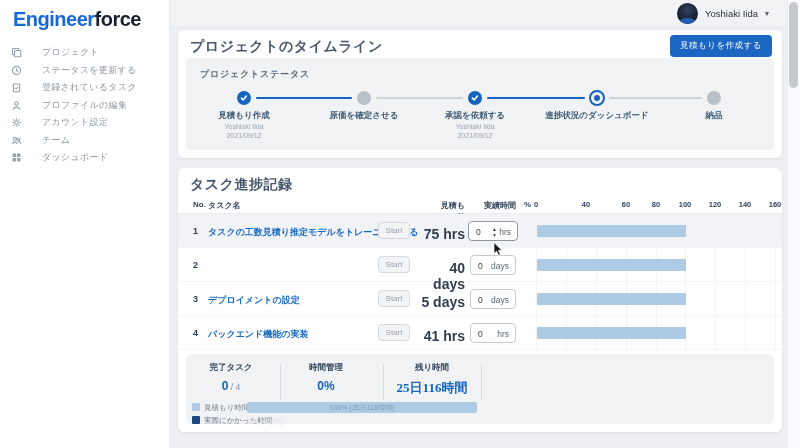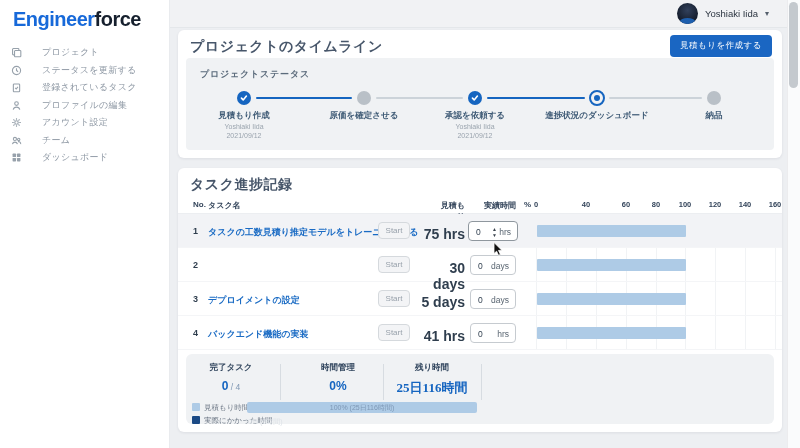--- a/index.html
+++ b/index.html
@@ -70,21 +70,21 @@
   .r1 .actual-box { left:290px; width:50px; border-color:#8f979e; }
   .ab-val { position:absolute; left:7px; top:5px; color:#2f3e4e; }
   .ab-unit { position:absolute; right:6px; top:5px; color:#5a6672; }
   .spinner { position:absolute; left:21px; top:3px; width:9px; height:13px; display:flex; flex-direction:column; align-items:center; justify-content:center; font-size:5px; line-height:6px; color:#3a434d; cursor:pointer; }
   .bar { position:absolute; left:359px; top:11px; height:12px; background:#aecbe6; border-radius:1px; }
   .cursor-arrow { position:absolute; left:315px; top:74px; z-index:5; }
 
   
   .summary-panel { position:absolute; left:8px; top:186px; width:588px; height:70px; background:#f0f2f4; border-radius:6px; }
   .stat { position:absolute; top:8px; text-align:center; transform:translateX(-50%); }
-  .st1{left:45px;} .st2{left:152px;} .st3{left:246px;font-family:Liberation Serif, serif;}
+  .st1{left:45px;} .st2{left:140px;} .st3{left:246px;font-family:Liberation Serif, serif;}
   .stat-label { font-size:8.5px; font-weight:700; color:#33475f; white-space:nowrap; }
   .stat-value { margin-top:5px; font-size:12px; font-weight:700; color:#1565c0; white-space:nowrap; }
   .stat-sub { font-size:8.5px; font-weight:400; color:#7f97b3; }
   .st3 .stat-value { font-size:13px; }
   .vdiv { position:absolute; top:10px; width:1px; height:36px; background:#d7dce1; }
   .d1{left:94px;} .d2{left:197px;} .d3{left:295px;}
 
   .legend-row { position:absolute; left:6px; height:11px; }
   .lr1{top:48px;} .lr2{top:61px;}
   .swatch { position:absolute; left:0; top:1px; width:8px; height:8px; border-radius:1px; }
@@ -268,21 +268,21 @@
           <span>▼</span>
         </span>
       <span class="ab-unit">hrs</span>
     </div>
     <div class="bar" style="width: 149.4px;"></div>
   </div>
 
   <div class="trow r2">
     <span class="row-no">2</span>
     <button class="start-btn">Start</button>
-    <span class="row-est">30 days</span>
+    <span class="row-est">40 days</span>
     <div class="actual-box">
       <span class="ab-val">0</span>
       <span class="ab-unit">days</span>
     </div>
     <div class="bar" style="width: 149.4px;"></div>
   </div>
 
   <div class="trow r3">
     <span class="row-no">3</span>
     <span class="row-name">デプロイメントの設定</span>

